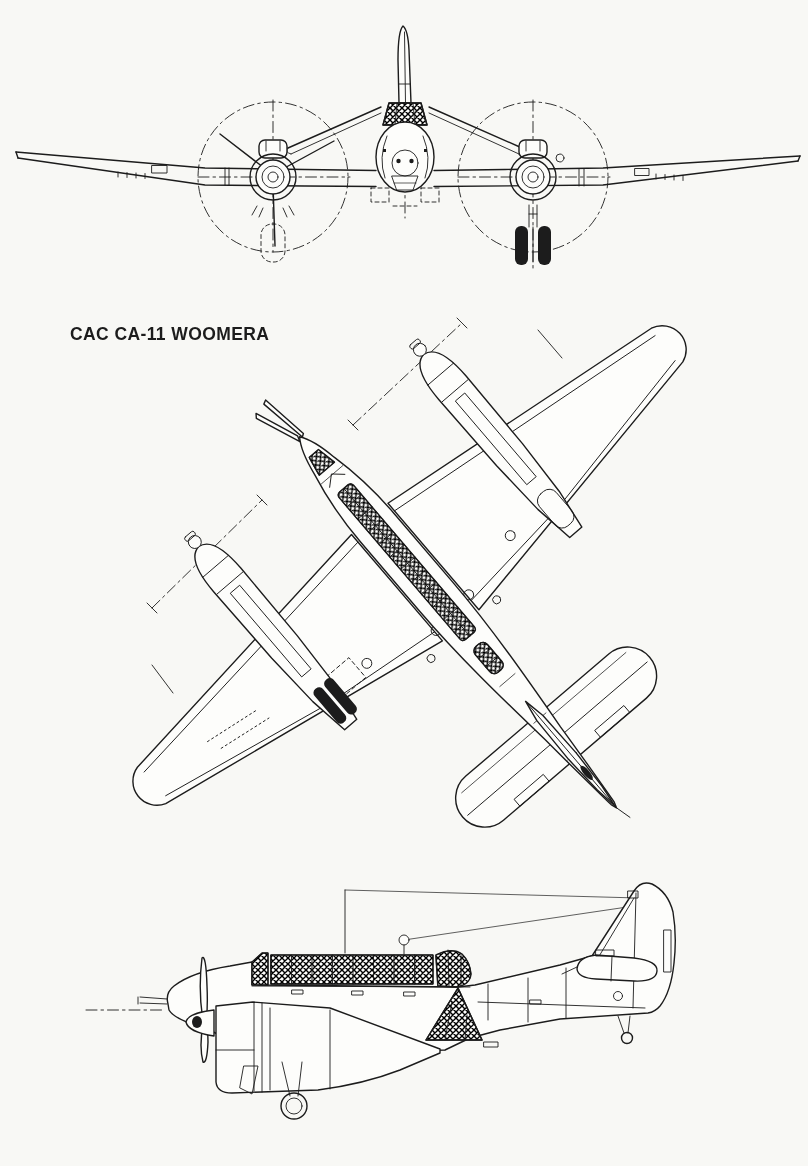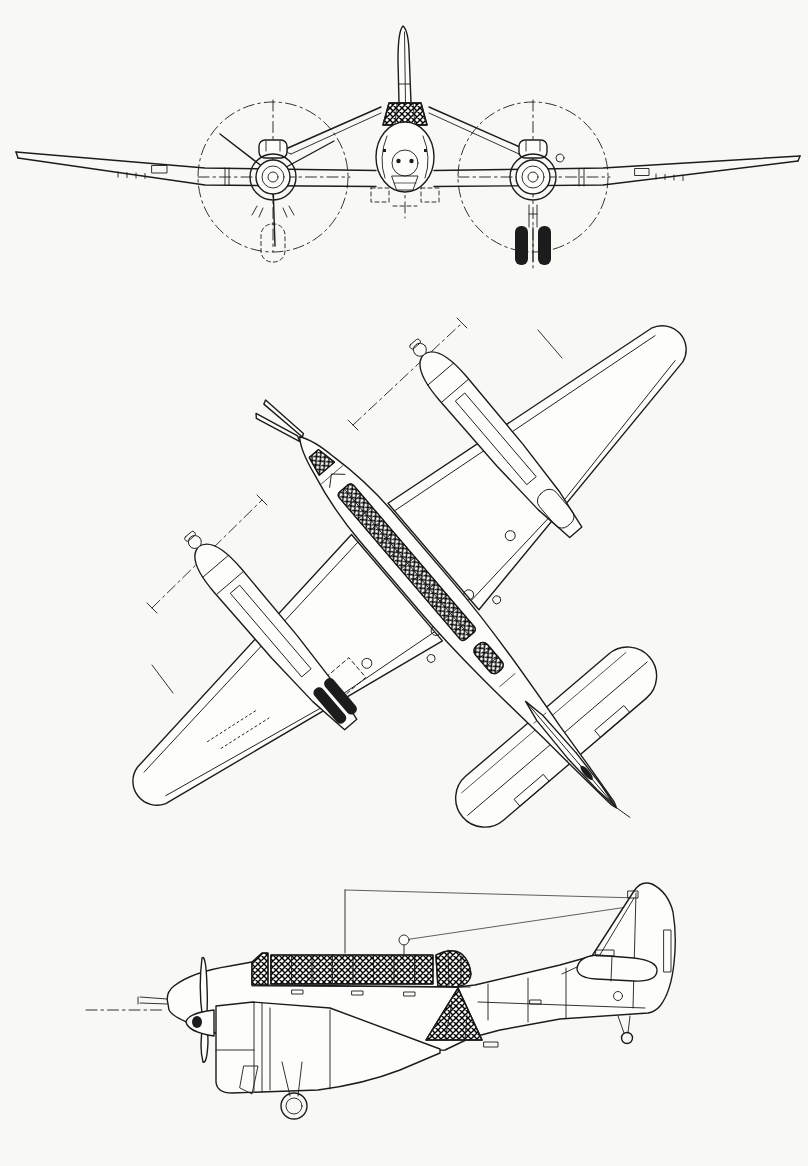--- a/index.html
+++ b/index.html
@@ -32,20 +32,21 @@
   .dot{stroke-dasharray:2 3;stroke-width:.9;}
   .wf{fill:#fdfdfb;}
   .ink{fill:currentColor;stroke:none;}
   .hx{fill:url(#hx);stroke:none;}
 </style>
 </head>
 <body>
 
 <div class="sheet">
 
+  <div class="title">CAC CA-11 WOOMERA</div>
 
   <svg width="0" height="0" style="position:absolute" aria-hidden="true">
     <defs>
       <pattern id="hx" width="6" height="6" patternUnits="userSpaceOnUse">
         <path d="M0 6 L6 0 M0 0 L6 6" stroke="#4a4a4a" stroke-width="0.55"></path>
       </pattern>
     </defs>
   </svg>
 
   <svg id="front" class="view" width="808" height="290" viewBox="0 0 808 290">

